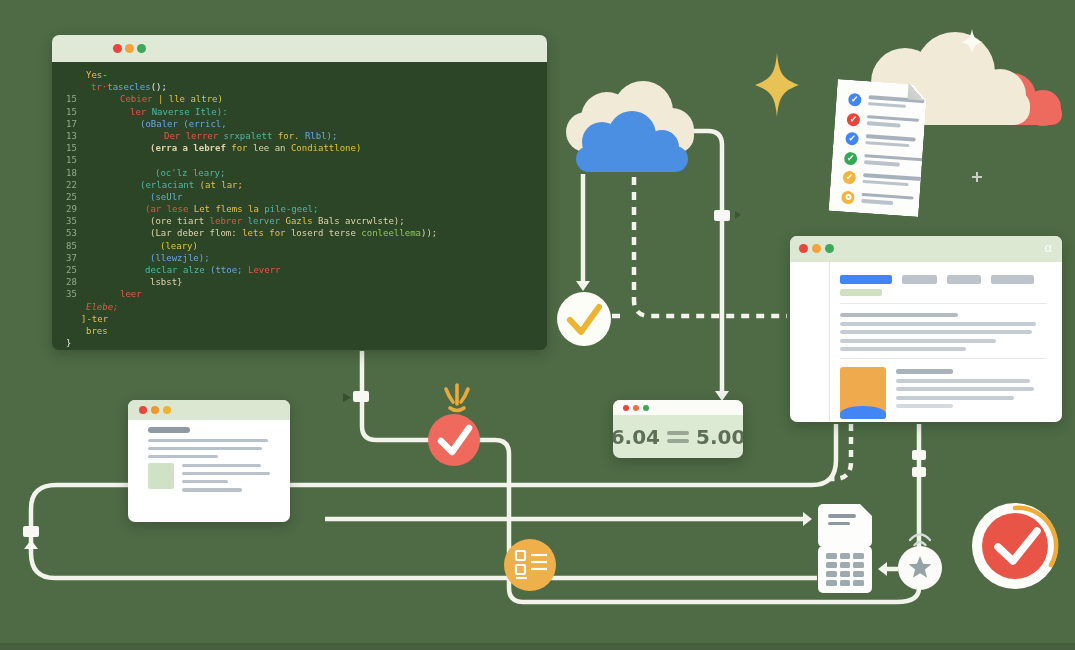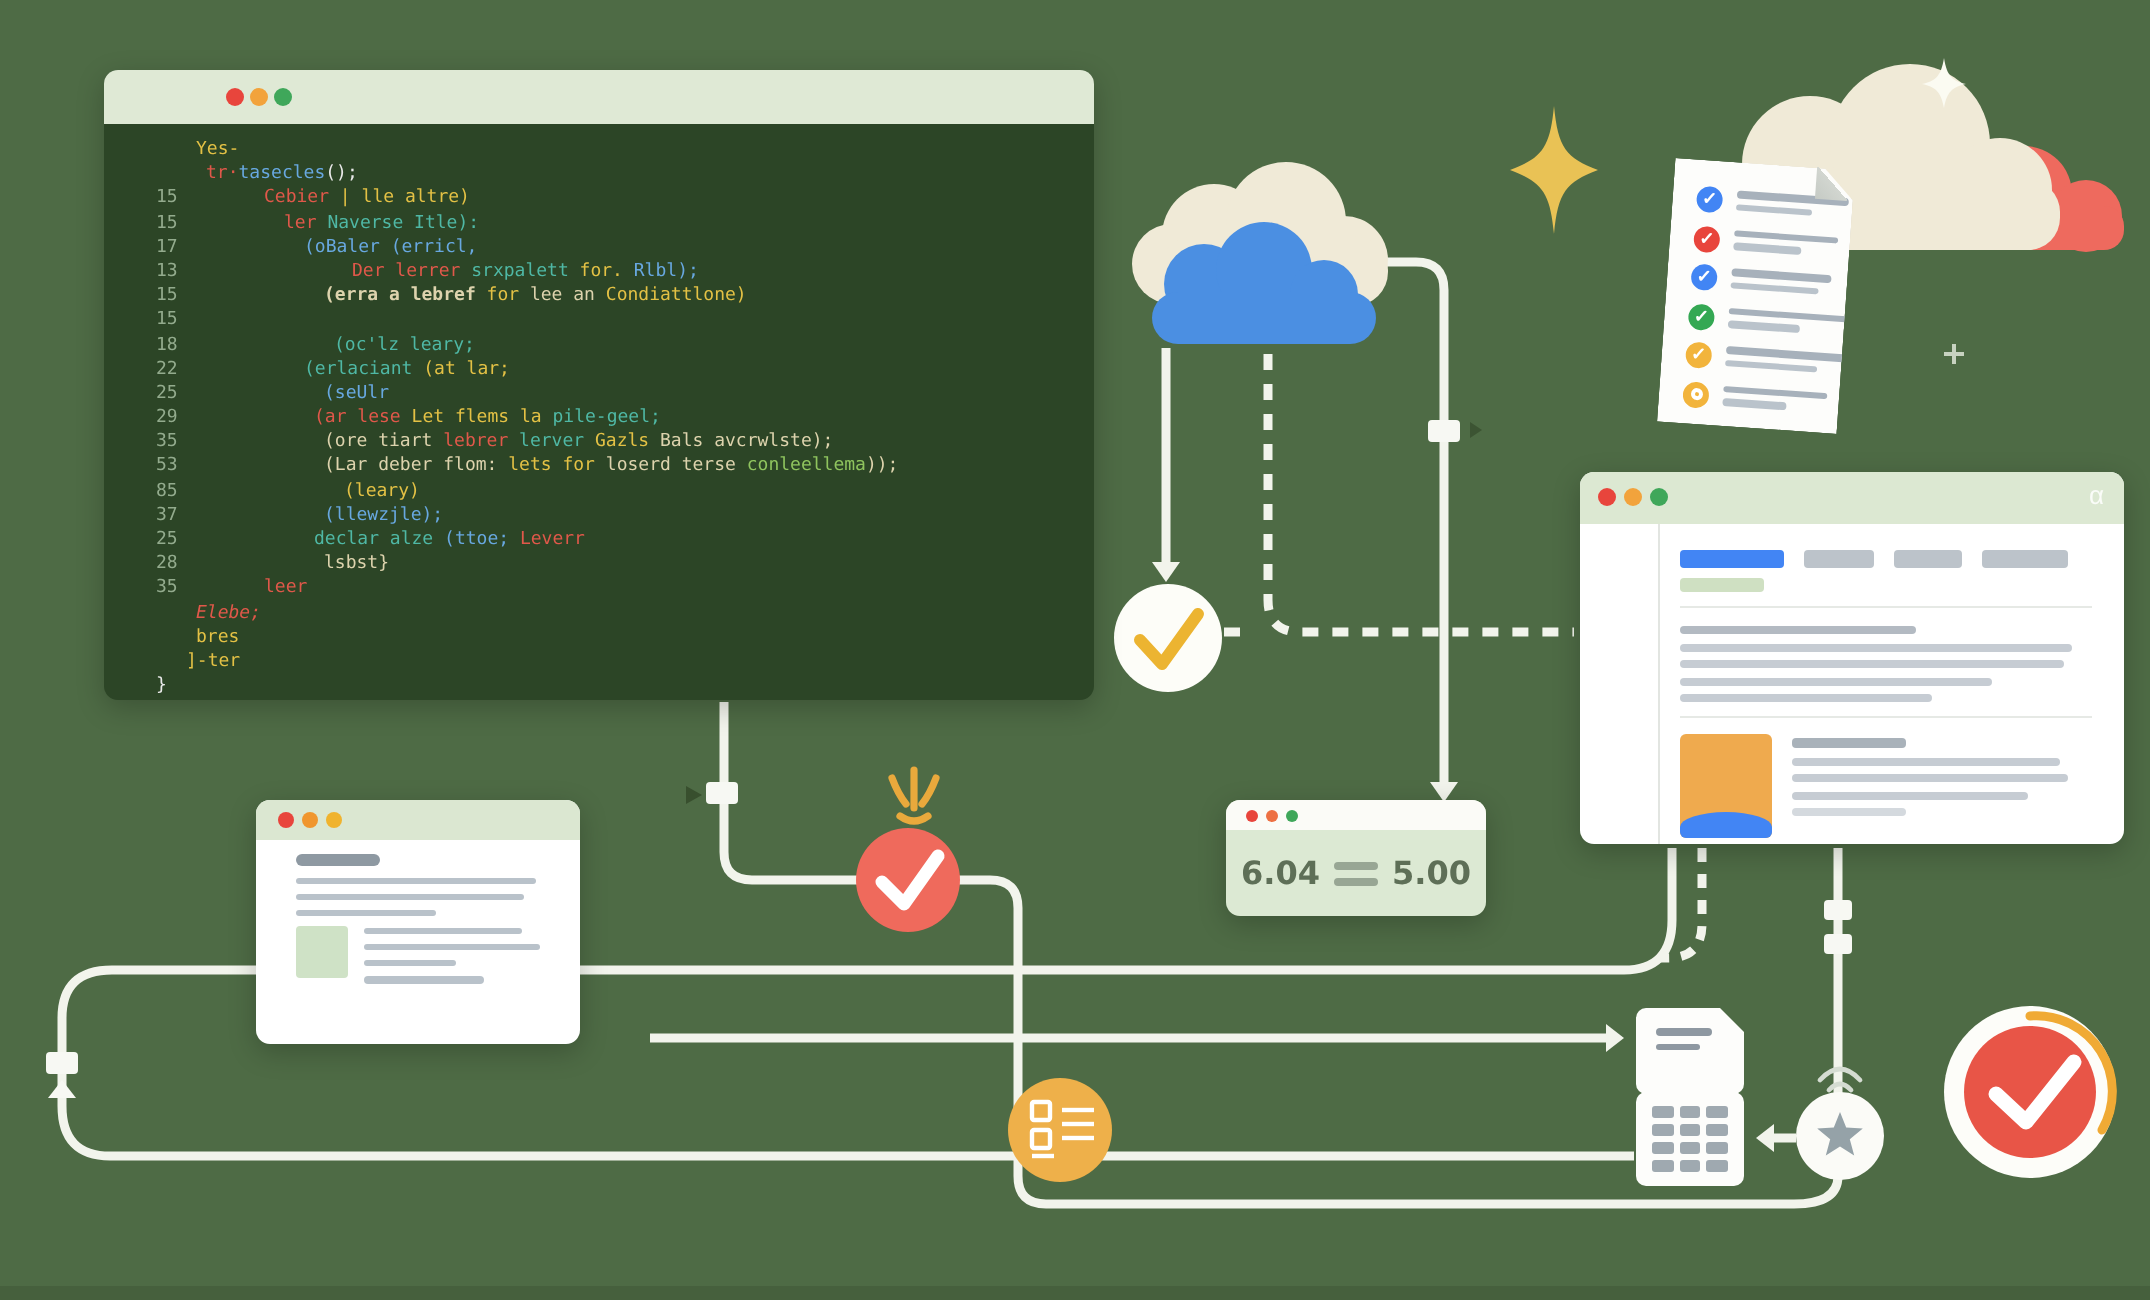--- a/index.html
+++ b/index.html
@@ -9,21 +9,21 @@
   .abs{position:absolute;}
   #flow-svg{position:absolute;left:0;top:0;width:1075px;height:650px;}
   
   .win{position:absolute;border-radius:7px;box-shadow:0 4px 14px rgba(0,0,0,.22);overflow:hidden;}
   .tbar{position:relative;width:100%;}
   .dot{position:absolute;border-radius:50%;}
   
   #code-window{left:52px;top:35px;width:495px;height:315px;background:#2c4526;}
   #code-title{height:27px;background:#dfe9d5;}
   #code-body{padding:7px 0 0 14px;font-family:"DejaVu Sans Mono",monospace;font-size:9px;line-height:12.2px;}
-  .crow{white-space:pre;height:12.2px;margin-left:12px;}
+  .crow{white-space:pre;height:12.2px;}
   .lnum{display:inline-block;width:24px;color:#93ab8d;}
   
   #checklist-doc{left:833px;top:82px;width:90px;height:132px;background:#fdfdfb;
      transform:rotate(4deg);box-shadow:0 3px 10px rgba(0,0,0,.2);
      clip-path:polygon(0 0,calc(100% - 15px) 0,100% 15px,100% 100%,0 100%);
      padding:13px 0 0 12px;}
   #checklist-fold{left:908px;top:84px;width:16px;height:16px;transform:rotate(4deg);
      background:linear-gradient(225deg,rgba(0,0,0,0) 48%,#d2d6d0 48%,#c5cac4 100%);}
   .chkrow{display:flex;gap:7px;margin-bottom:5.6px;align-items:flex-start;}
   .chkic{width:13px;height:13px;border-radius:50%;color:#fff;font-size:9px;line-height:13px;
@@ -44,21 +44,21 @@
   #btext{margin-top:9px;}
   .tline{height:4px;border-radius:2px;background:#c6ccd3;margin-bottom:4.5px;}
   #bcard{display:flex;margin-top:8px;}
   #bcard-img{width:46px;height:52px;border-radius:3px;overflow:hidden;position:relative;flex:none;}
   #bcard-wave{position:absolute;left:0;right:0;bottom:0;height:13px;border-radius:60% 60% 0 0/9px 9px 0 0;}
   #bcard-rows{margin-left:10px;padding-top:2px;}
   
   #calc-window{left:613px;top:400px;width:130px;height:58px;background:#dce9d3;}
   #calc-title{height:15px;background:#fbfbf7;}
   #calc-body{display:flex;align-items:center;justify-content:center;gap:7px;height:43px;
-     font-family:"DejaVu Sans",sans-serif;font-size:16px;font-weight:600;color:#5e6f57;}
+     font-family:"DejaVu Sans",sans-serif;font-size:20px;font-weight:600;color:#5e6f57;}
   #equals-icon span{display:block;width:22px;height:4px;background:#98a694;border-radius:2px;margin:4px 0;}
   
   #small-card{left:128px;top:400px;width:162px;height:122px;background:#fff;}
   #small-card-title{height:20px;background:#dbe7d1;}
   #small-card-body{padding:7px 16px 0 20px;}
   #sc-heading{height:5.5px;border-radius:3px;background:#8e99a2;margin-bottom:6px;}
   .scline{height:3.5px;border-radius:2px;background:#b9c2ca;margin-bottom:4.6px;}
   #sc-row{display:flex;margin-top:3px;}
   #sc-thumb{width:26px;height:26px;border-radius:2px;flex:none;}
   #sc-rows{margin-left:8px;padding-top:1px;}
@@ -258,22 +258,22 @@
         <div class="crow"><span class="lnum">25</span><span class="lcode" style="padding-left: 60px; white-space: pre;"><span style="color: rgb(104, 168, 224);">(seUlr</span></span></div>
         <div class="crow"><span class="lnum">29</span><span class="lcode" style="padding-left: 55px; white-space: pre;"><span style="color: rgb(224, 88, 74);">(ar lese </span><span style="color: rgb(227, 193, 69);">Let flems la </span><span style="color: rgb(79, 184, 165);">pile-geel;</span></span></div>
         <div class="crow"><span class="lnum">35</span><span class="lcode" style="padding-left: 60px; white-space: pre;"><span style="color: rgb(221, 211, 173);">(ore tiart </span><span style="color: rgb(224, 88, 74);">lebrer </span><span style="color: rgb(79, 184, 165);">lerver </span><span style="color: rgb(227, 193, 69);">Gazls </span><span style="color: rgb(221, 211, 173);">Bals avcrwlste);</span></span></div>
         <div class="crow"><span class="lnum">53</span><span class="lcode" style="padding-left: 60px; white-space: pre;"><span style="color: rgb(221, 211, 173);">(Lar deber flom: </span><span style="color: rgb(227, 193, 69);">lets for </span><span style="color: rgb(221, 211, 173);">loserd terse </span><span style="color: rgb(143, 196, 94);">conleellema</span><span style="color: rgb(221, 211, 173);">));</span></span></div>
         <div class="crow"><span class="lnum">85</span><span class="lcode" style="padding-left: 70px; white-space: pre;"><span style="color: rgb(227, 193, 69);">(leary)</span></span></div>
         <div class="crow"><span class="lnum">37</span><span class="lcode" style="padding-left: 60px; white-space: pre;"><span style="color: rgb(104, 168, 224);">(llewzjle);</span></span></div>
         <div class="crow"><span class="lnum">25</span><span class="lcode" style="padding-left: 55px; white-space: pre;"><span style="color: rgb(79, 184, 165);">declar alze </span><span style="color: rgb(104, 168, 224);">(ttoe; </span><span style="color: rgb(224, 88, 74);">Leverr</span></span></div>
         <div class="crow"><span class="lnum">28</span><span class="lcode" style="padding-left: 60px; white-space: pre;"><span style="color: rgb(221, 211, 173);">lsbst}</span></span></div>
         <div class="crow"><span class="lnum">35</span><span class="lcode" style="padding-left: 30px; white-space: pre;"><span style="color: rgb(224, 88, 74);">leer</span></span></div>
         <div class="crow"><span class="lcode" style="padding-left: 20px; white-space: pre;"><span style="color: rgb(224, 88, 74); font-style: italic;">Elebe;</span></span></div>
+        <div class="crow"><span class="lcode" style="padding-left: 15px; white-space: pre;"><span style="color: rgb(227, 193, 69);">]-ter</span></span></div>
         <div class="crow"><span class="lcode" style="padding-left: 20px; white-space: pre;"><span style="color: rgb(227, 193, 69);">bres</span></span></div>
-        <div class="crow"><span class="lcode" style="padding-left: 15px; white-space: pre;"><span style="color: rgb(227, 193, 69);">]-ter</span></span></div>
         <div class="crow"><span class="lcode" style="padding-left: 0px; white-space: pre;"><span style="color: rgb(233, 233, 233);">}</span></span></div>
       </div>
   </div>
 
   <div class="win" id="browser-window">
     <div class="tbar" id="browser-title">
       <span class="dot" style="left: 9px; top: 8px; width: 9px; height: 9px; background: rgb(232, 69, 60);" id="bw-d1"></span>
       <span class="dot" style="left: 22px; top: 8px; width: 9px; height: 9px; background: rgb(242, 163, 60);" id="bw-d2"></span>
       <span class="dot" style="left: 35px; top: 8px; width: 9px; height: 9px; background: rgb(63, 167, 90);" id="bw-d3"></span>
       <span id="browser-close">α</span>

